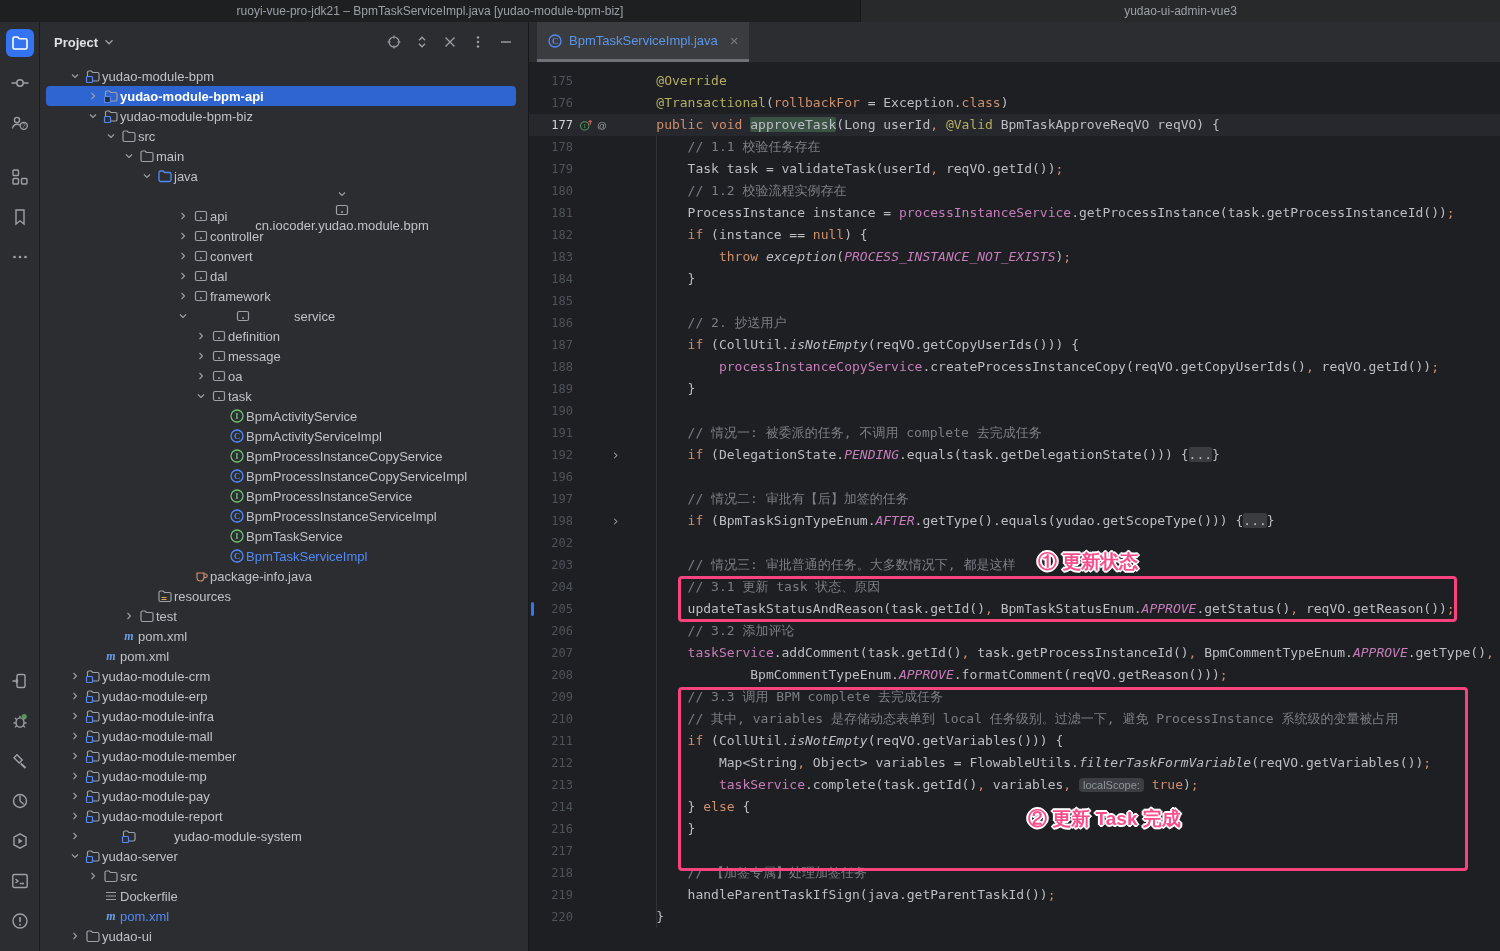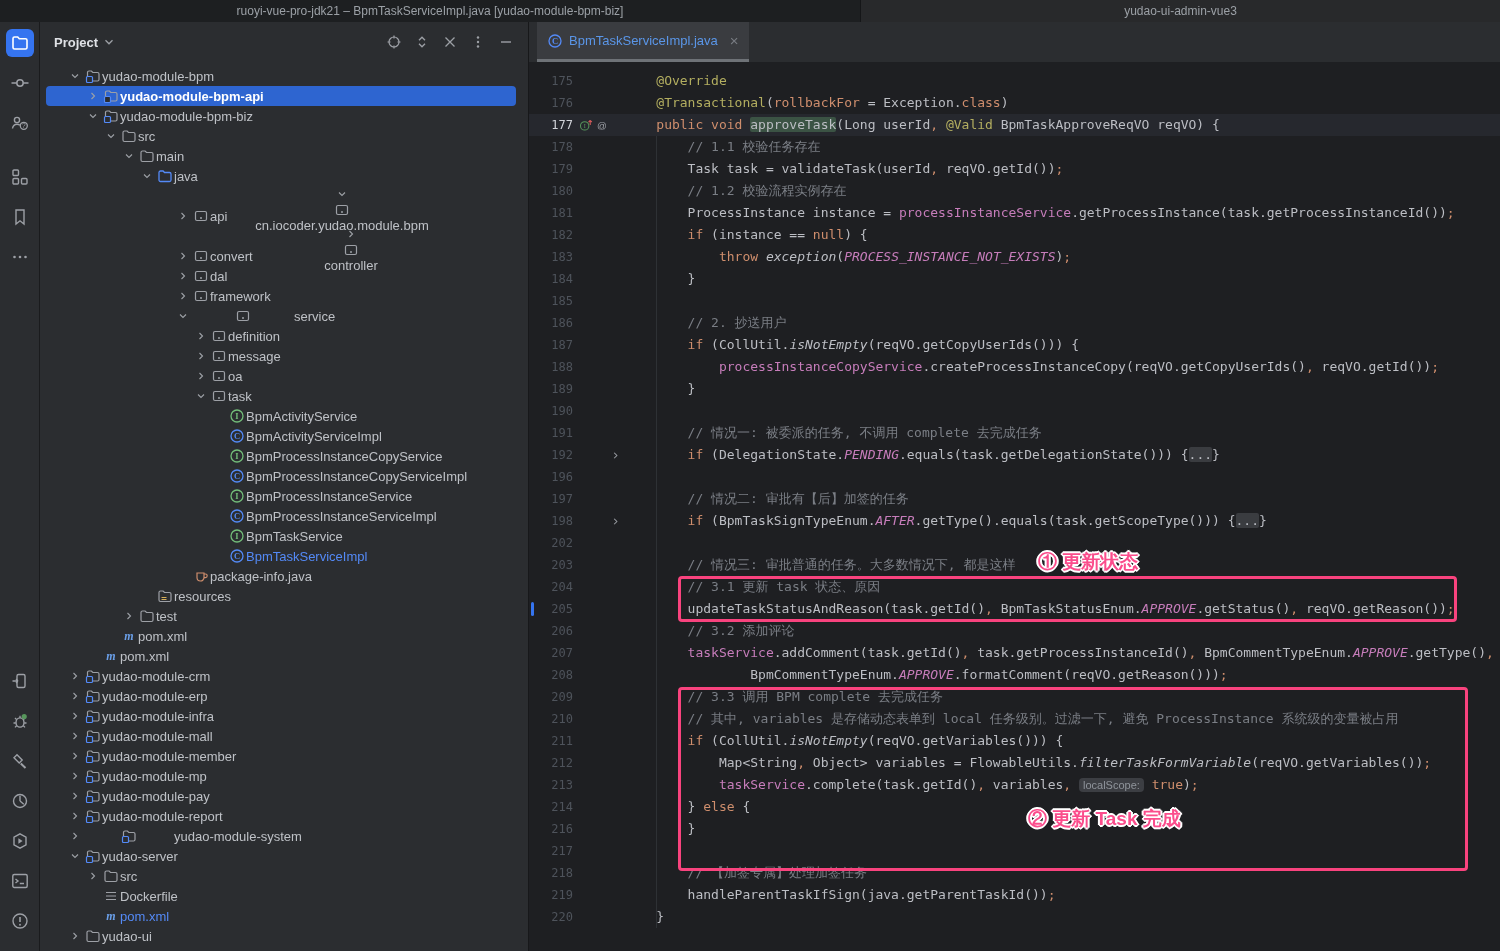--- a/index.html
+++ b/index.html
@@ -318,21 +318,21 @@
               </svg>
             </span>
             <span class="ticon">
               <svg viewBox="0 0 16 16">
                 <rect x="2.5" y="3.5" width="11" height="9" rx="1.5" fill="none" stroke="#9da0a6" stroke-width="1.2"></rect>
                 <circle cx="8" cy="10" r="1" fill="#9da0a6"></circle>
               </svg>
             </span>
             <span class="tlabel">api</span>
           </div>
-          <div class="trow" style="padding-left: 134px; flex-direction: column;">
+          <div class="trow" style="padding-left: 134px;">
             <span class="chev">
               <svg viewBox="0 0 16 16">
                 <path d="M6 4l4 4-4 4" stroke="#9da0a6" fill="none" stroke-width="1.5"></path>
               </svg>
             </span>
             <span class="ticon">
               <svg viewBox="0 0 16 16">
                 <rect x="2.5" y="3.5" width="11" height="9" rx="1.5" fill="none" stroke="#9da0a6" stroke-width="1.2"></rect>
                 <circle cx="8" cy="10" r="1" fill="#9da0a6"></circle>
               </svg>
@@ -964,21 +964,21 @@
             <div class="cline">
               <div class="gut">
                 <span class="lnum">198</span>
                 <span class="gicons"></span>
                 <span class="gfold">
                   <svg viewBox="0 0 16 16">
                     <path d="M6 4l4 4-4 4" stroke="#9da0a6" fill="none" stroke-width="1.5"></path>
                   </svg>
                 </span>
               </div>
-              <div class="ctext"><span class="s-k">        if</span><span class="s-t"> (BpmTaskSignTypeEnum.</span><span class="s-sc">AFTER</span><span class="s-t">.getType().equals(task.getScopeType())) {</span><span class="s-fold">...</span><span class="s-t">}</span></div>
+              <div class="ctext"><span class="s-k">        if</span><span class="s-t"> (BpmTaskSignTypeEnum.</span><span class="s-sc">AFTER</span><span class="s-t">.getType().equals(yudao.getScopeType())) {</span><span class="s-fold">...</span><span class="s-t">}</span></div>
             </div>
             <div class="cline">
               <div class="gut">
                 <span class="lnum">202</span>
                 <span class="gicons"></span>
                 <span class="gfold"></span>
               </div>
               <div class="ctext"></div>
             </div>
             <div class="cline">

